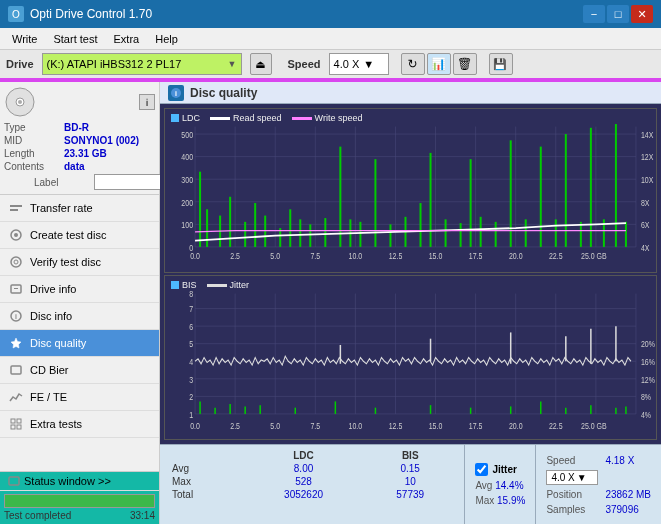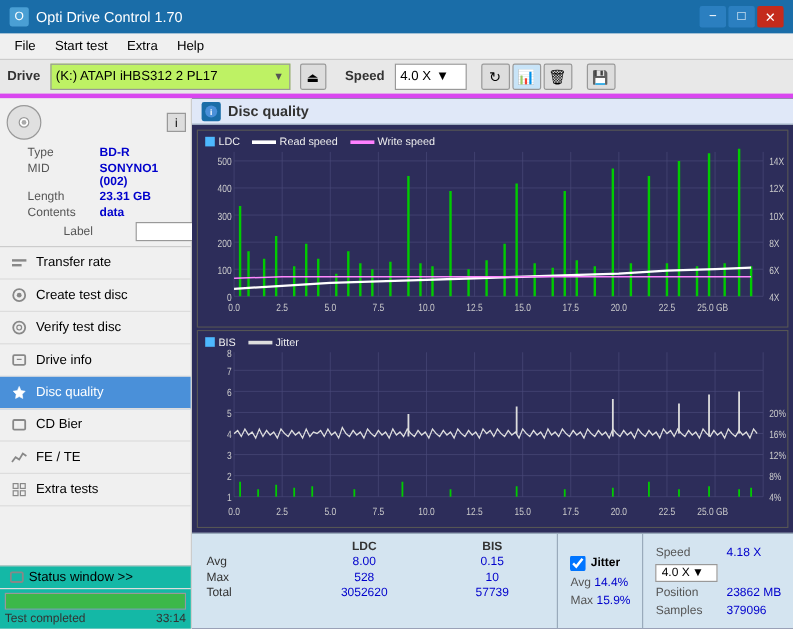--- a/index.html
+++ b/index.html
@@ -36,21 +36,21 @@
     .main-layout { display: flex; height: calc(524px - 28px - 22px - 32px); }
     
     
     .sidebar { width: 160px; background: #f0f0f0; border-right: 1px solid #ccc; display: flex; flex-direction: column; flex-shrink: 0; }
     
     
     .disc-info-panel { border-bottom: 1px solid #ccc; padding: 4px; }
     .disc-info-header { display: flex; align-items: center; justify-content: space-between; margin-bottom: 4px; }
     .disc-icon { width: 32px; height: 32px; }
     .disc-icon svg { width: 32px; height: 32px; }
-    .disc-fields { font-size: 10px; margin-left: 19px; }
+    .disc-fields { font-size: 10px; }
     .disc-row { display: flex; margin-bottom: 2px; }
     .disc-key { color: #555; width: 60px; flex-shrink: 0; }
     .disc-val { color: #00a; font-weight: bold; }
     .disc-val.blue { color: #0000cc; }
     .label-row { display: flex; align-items: center; margin-top: 2px; padding-left: 30px; }
     .label-input { border: 1px solid #999; background: white; height: 16px; width: 88px; font-size: 10px; padding: 0 2px; }
     .label-btn { width: 16px; height: 16px; background: #ddd; border: 1px solid #999; display: flex; align-items: center; justify-content: center; cursor: pointer; font-size: 10px; margin-left: 2px; }
     
     
     .nav-item { display: flex; align-items: center; padding: 5px 8px; cursor: pointer; font-size: 11px; border-bottom: 1px solid #ddd; gap: 6px; }
@@ -105,21 +105,21 @@
     <span class="title-text">Opti Drive Control 1.70</span>
   </div>
   <div class="title-controls">
     <button class="title-btn">−</button>
     <button class="title-btn">□</button>
     <button class="title-btn close">✕</button>
   </div>
 </div>
 
 <div class="menu-bar">
-  <span class="menu-item">File</span>
+  <span class="menu-item">Write</span>
   <span class="menu-item">Start test</span>
   <span class="menu-item">Extra</span>
   <span class="menu-item">Help</span>
 </div>
 
 <div class="drive-bar">
   <span class="drive-label">Drive</span>
   <div class="drive-select">
     <span class="drive-select-text">(K:) ATAPI iHBS312  2 PL17</span>
     <span class="drive-arrow">▼</span>
@@ -207,20 +207,29 @@
         <span>Verify test disc</span>
       </div>
       <div class="nav-item">
         <div class="nav-icon">
           <svg width="14" height="14" viewBox="0 0 14 14">
               <rect x="2" y="3" width="10" height="8" rx="1" fill="none" stroke="#888" stroke-width="1.5"></rect>
               <rect x="5" y="6" width="4" height="1" fill="#888"></rect>
             </svg>
         </div>
         <span>Drive info</span>
+      </div>
+      <div class="nav-item">
+        <div class="nav-icon">
+          <svg width="14" height="14" viewBox="0 0 14 14">
+              <circle cx="7" cy="7" r="5" fill="none" stroke="#888" stroke-width="1.5"></circle>
+              <text x="7" y="10" text-anchor="middle" fill="#888" font-size="7" font-weight="bold">i</text>
+            </svg>
+        </div>
+        <span>Disc info</span>
       </div>
       <div class="nav-item active">
         <div class="nav-icon">
           <svg width="14" height="14" viewBox="0 0 14 14">
               <polygon points="7,2 8.5,5.5 12,6 9.5,8.5 10,12 7,10.5 4,12 4.5,8.5 2,6 5.5,5.5" fill="white" stroke="white" stroke-width="0.5"></polygon>
             </svg>
         </div>
         <span>Disc quality</span>
       </div>
       <div class="nav-item">

